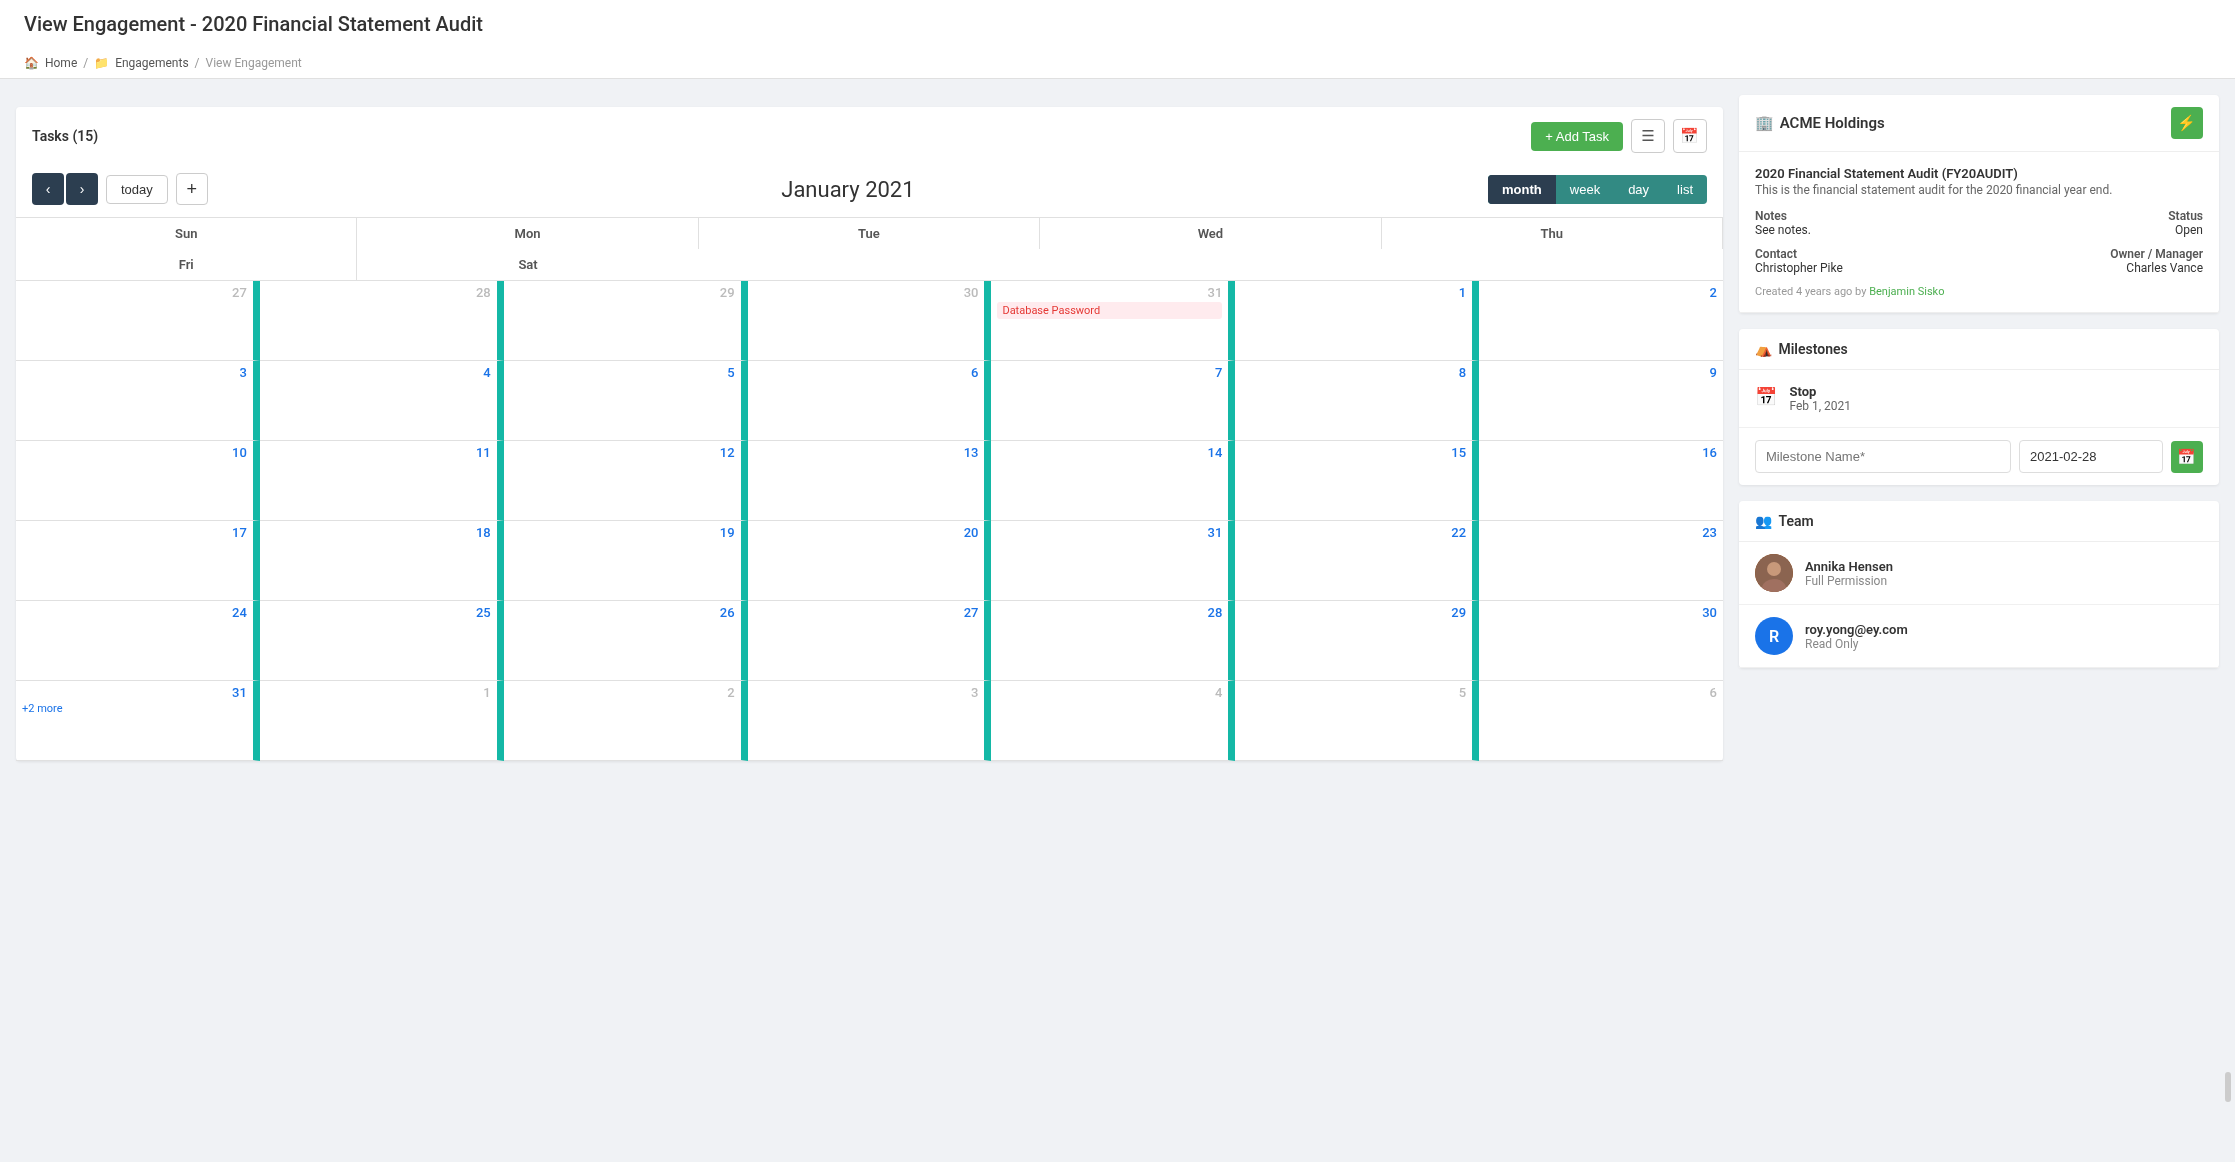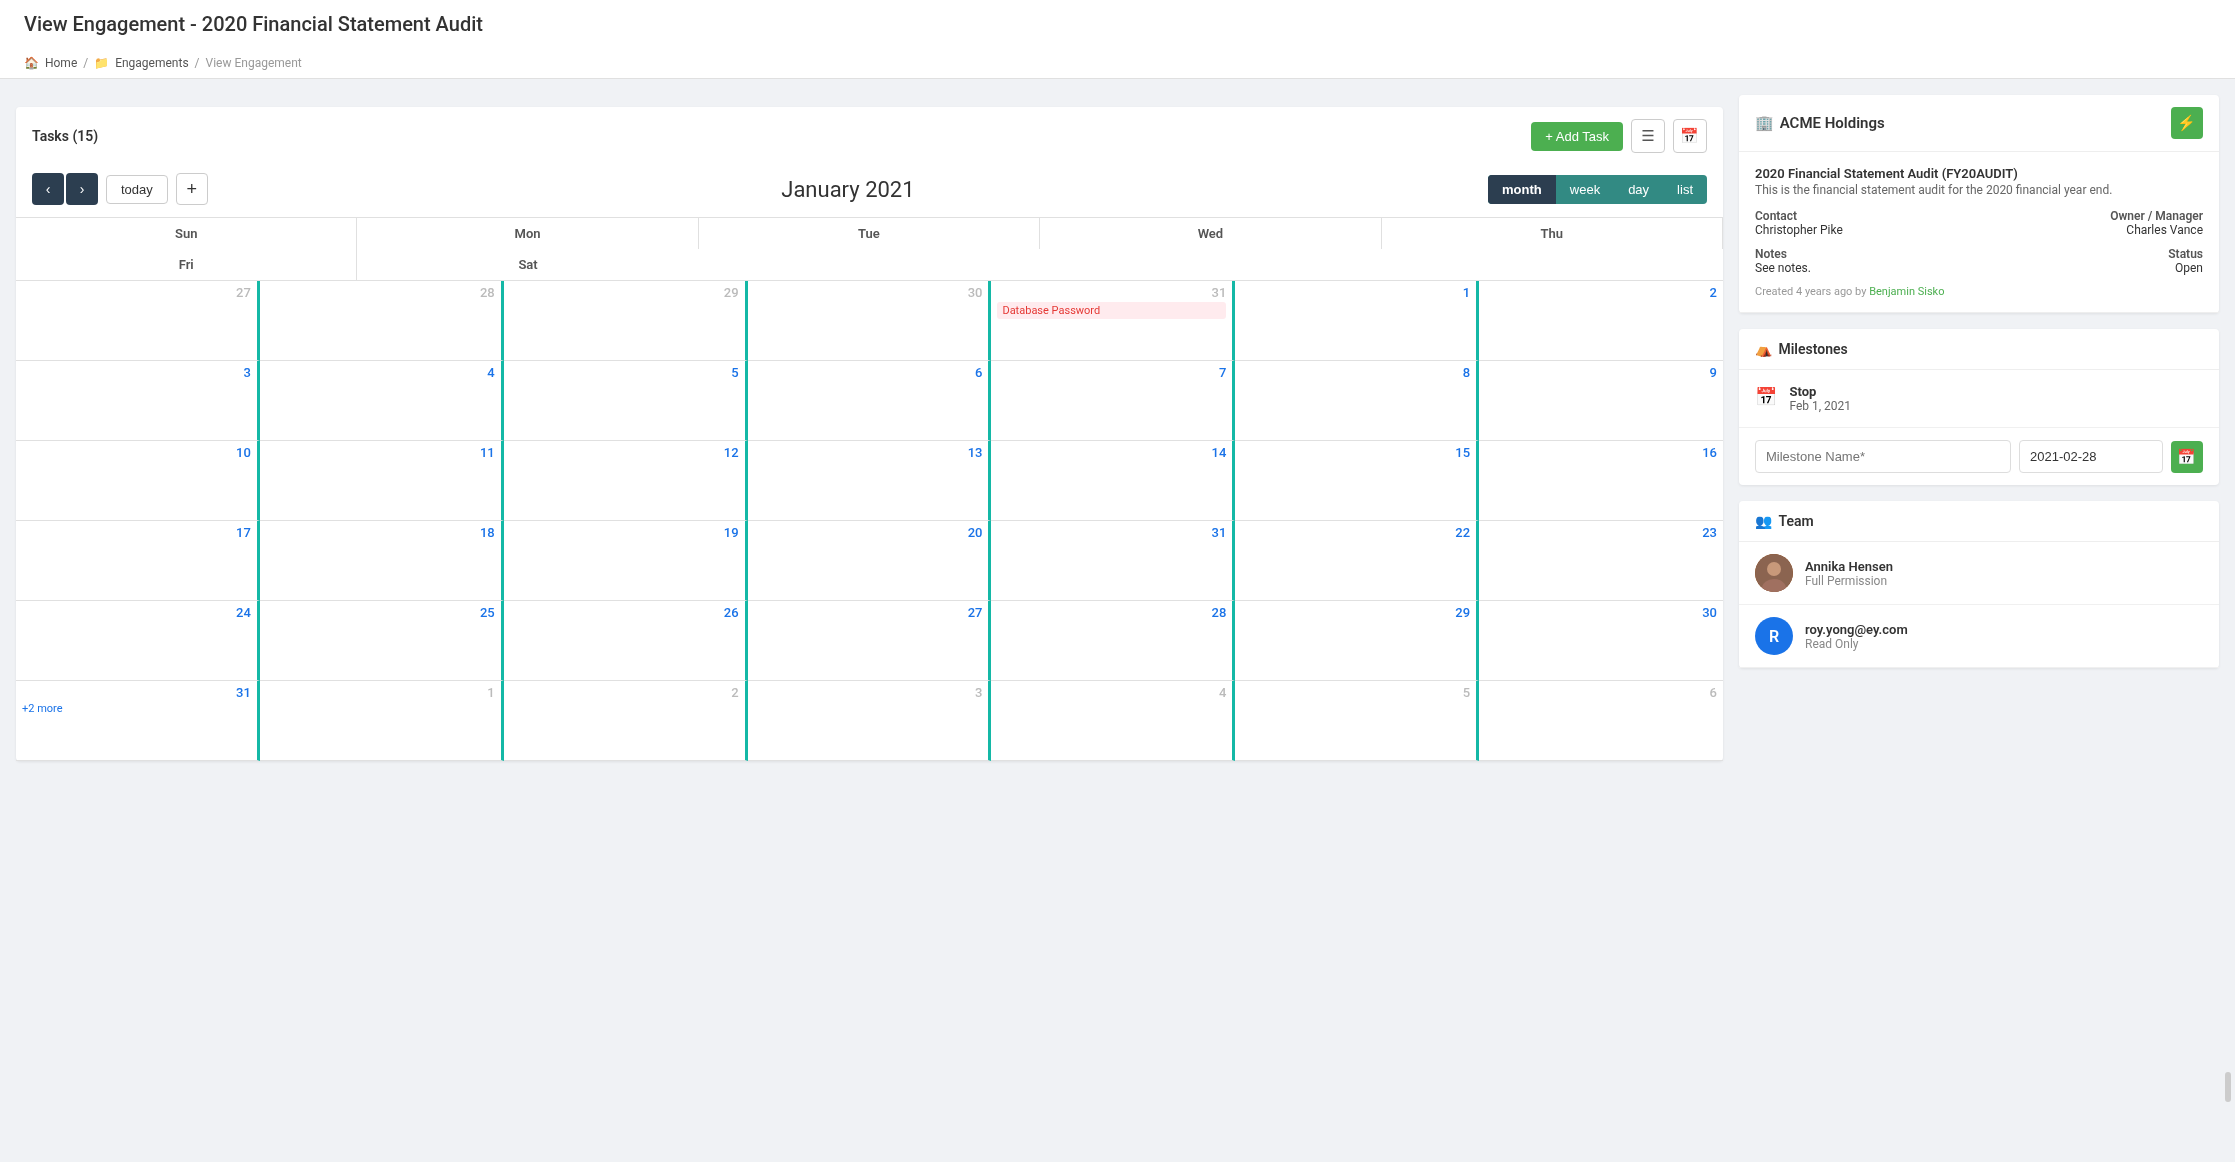--- a/index.html
+++ b/index.html
@@ -189,21 +189,21 @@
       color: #555;
       border-right: 1px solid #e0e0e0;
     }
     .cal-day-header:last-child { border-right: none; }
     .cal-body {
       display: grid;
       grid-template-columns: repeat(7, 1fr);
     }
     .cal-cell {
       min-height: 80px;
-      border-right: 3px solid #14b8a6;
+      border-right: 7px solid #14b8a6;
       border-bottom: 1px solid #e0e0e0;
       padding: 4px 6px;
       position: relative;
     }
     .cal-cell:nth-child(7n) { border-right: none; }
     .cal-cell.other-month .cal-date {
       color: #bbb;
     }
     .cal-date {
       font-size: 13px;
@@ -591,40 +591,40 @@
         </div>
         <button class="btn-green-icon">⚡</button>
       </div>
 
       <div class="engagement-info">
         <div class="engagement-name">2020 Financial Statement Audit (FY20AUDIT)</div>
         <div class="engagement-desc">This is the financial statement audit for the 2020 financial year end.</div>
 
         <div class="info-row">
           <div>
+            <div class="info-label">Notes</div>
+            <div class="info-value" style="text-align:left;">See notes.</div>
+          </div>
+          <div>
+            <div class="info-label">Status</div>
+            <div class="info-value">Open</div>
+          </div>
+        </div>
+
+        <div class="info-row">
+          <div>
             <div class="info-label">Contact</div>
             <div class="info-value" style="text-align:left;">Christopher Pike</div>
           </div>
           <div>
             <div class="info-label">Owner / Manager</div>
             <div class="info-value">Charles Vance</div>
           </div>
         </div>
 
-        <div class="info-row">
-          <div>
-            <div class="info-label">Notes</div>
-            <div class="info-value" style="text-align:left;">See notes.</div>
-          </div>
-          <div>
-            <div class="info-label">Status</div>
-            <div class="info-value">Open</div>
-          </div>
-        </div>
-
         <div class="created-text">
           <span>Created 4 years ago by</span>
           <a href="#">Benjamin Sisko</a>
         </div>
       </div>
     </div>
 
     <div class="card">
       <div class="section-header">
         <span>⛺</span>

